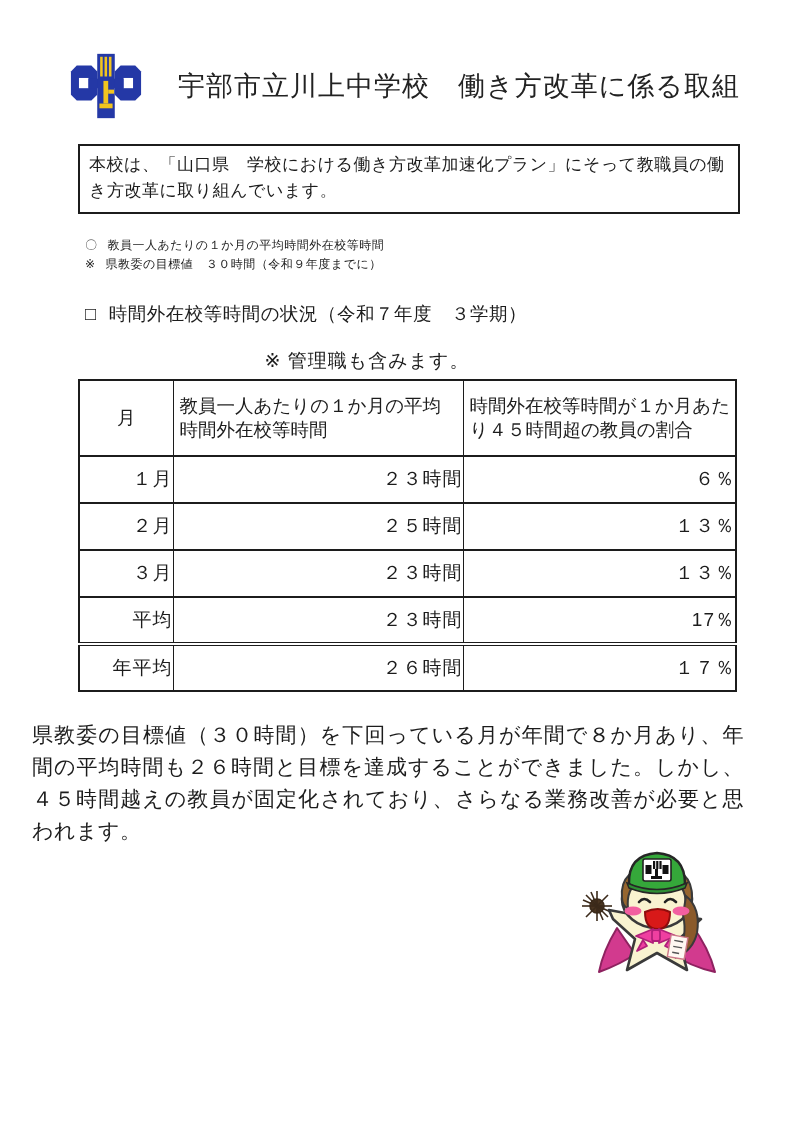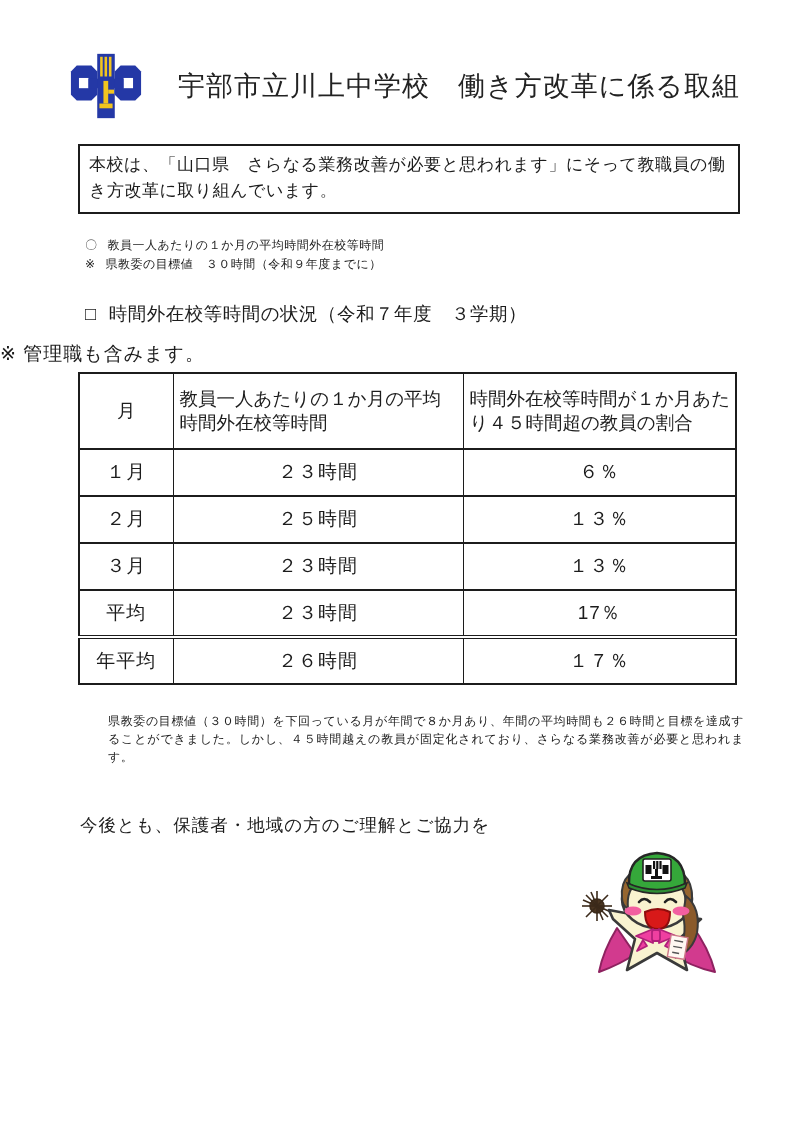--- a/index.html
+++ b/index.html
@@ -37,22 +37,22 @@
   .notes { margin: 22px 60px 0 85px; font-size: 12px; line-height: 1.62; letter-spacing: 0.5px; }
   .note-marker { margin-right: 10px; }
 
   
   .section-heading {
     margin: 26px 60px 0 85px;
     font-size: 18.5px; font-weight: normal; letter-spacing: 0.5px;
   }
   .section-marker { margin-right: 12px; }
   .right-note {
-    margin: 15px 66px 0 0;
-    text-align: left; font-size: 19px; letter-spacing: 1px;
+    margin: 22px 66px 0 0;
+    text-align: center; font-size: 19px; letter-spacing: 1px;
   }
 
   
   table.overtime {
     margin: 5px 0 0 78px;
     border-collapse: collapse;
     border: 2.5px solid #1c1c1c;
     table-layout: fixed;
     width: 657px;
   }
@@ -61,27 +61,27 @@
     border-top: 2px solid #1c1c1c;
     font-weight: normal;
     vertical-align: middle;
   }
   .overtime col.c-month { width: 94px; }
   .overtime col.c-hours { width: 290px; }
   .overtime col.c-rate  { width: 273px; }
   .overtime thead th { height: 76px; font-size: 18.5px; line-height: 1.28; }
   .overtime thead th.h-month { text-align: center; }
   .overtime thead th.h-hours, .overtime thead th.h-rate { text-align: left; padding: 0 4px 0 6px; }
-  .overtime tbody td { height: 47px; text-align: center; font-size: 19px; letter-spacing: 1px; }
+  .overtime tbody td { height: 47px; text-align: right; font-size: 19px; letter-spacing: 1px; }
   .overtime tbody tr.row-year td { border-top: 4px double #1c1c1c; }
 
   
   .summary {
-    margin: 27px 56px 0 108px;
-    font-size: 12px; line-height: 1.53; letter-spacing: 0.5px;
+    margin: 27px 56px 0 32px;
+    font-size: 21px; line-height: 1.53; letter-spacing: 0.5px;
     text-align: justify;
   }
 
   
   .closing { margin: 46px 60px 0 80px; font-size: 17.5px; letter-spacing: 1px; }
   .closing p { margin-bottom: 18px; }
 
   
   .mascot { position: absolute; left: 573px; top: 786px; width: 168px; height: 152px; }
 </style>
@@ -108,21 +108,21 @@
       <rect x="56" y="8" width="3.5" height="27" fill="#f2c51e"></rect>
 
       <rect x="48.5" y="41" width="6.5" height="31" fill="#f2c51e"></rect>
       <rect x="55" y="53" width="8" height="5.5" fill="#f2c51e"></rect>
       <rect x="43" y="72" width="18" height="6.5" fill="#f2c51e"></rect>
     </svg>
     <h1 class="page-title">宇部市立川上中学校　働き方改革に係る取組</h1>
   </header>
 
   <div class="intro-box">
-    <p>本校は、「山口県　さらなる業務改善が必要と思われます」にそって教職員の働き方改革に取り組んでいます。</p>
+    <p>本校は、「山口県　学校における働き方改革加速化プラン」にそって教職員の働き方改革に取り組んでいます。</p>
   </div>
 
   <div class="notes">
     <p><span class="note-marker">〇</span><span>教員一人あたりの１か月の平均時間外在校等時間</span></p>
     <p><span class="note-marker">※</span><span>県教委の目標値　３０時間（令和９年度までに）</span></p>
   </div>
 
   <h2 class="section-heading">
     <span class="section-marker">□</span><span>時間外在校等時間の状況（令和７年度　３学期）</span>
   </h2>
@@ -166,21 +166,20 @@
         <td>年平均</td>
         <td>２６時間</td>
         <td>１７％</td>
       </tr>
     </tbody>
   </table>
 
   <p class="summary">県教委の目標値（３０時間）を下回っている月が年間で８か月あり、年間の平均時間も２６時間と目標を達成することができました。しかし、４５時間越えの教員が固定化されており、さらなる業務改善が必要と思われます。</p>
 
   <div class="closing">
-    <p>今後とも、保護者・地域の方のご理解とご協力を</p>
   </div>
 
   <div class="mascot">
     <svg viewBox="0 0 168 152" width="168" height="152" aria-hidden="true">
 
       <path d="M44,92 Q30,115 26,136 Q48,128 62,118 Z" fill="#d23a8e" stroke="#8e2260" stroke-width="2" stroke-linejoin="round"></path>
       <path d="M118,88 Q136,112 142,136 Q116,130 100,118 Z" fill="#d23a8e" stroke="#8e2260" stroke-width="2" stroke-linejoin="round"></path>
 
       <g stroke="#3b2a1a" stroke-width="1.6">
         <circle cx="24" cy="70" r="7" fill="#4a3520"></circle>

